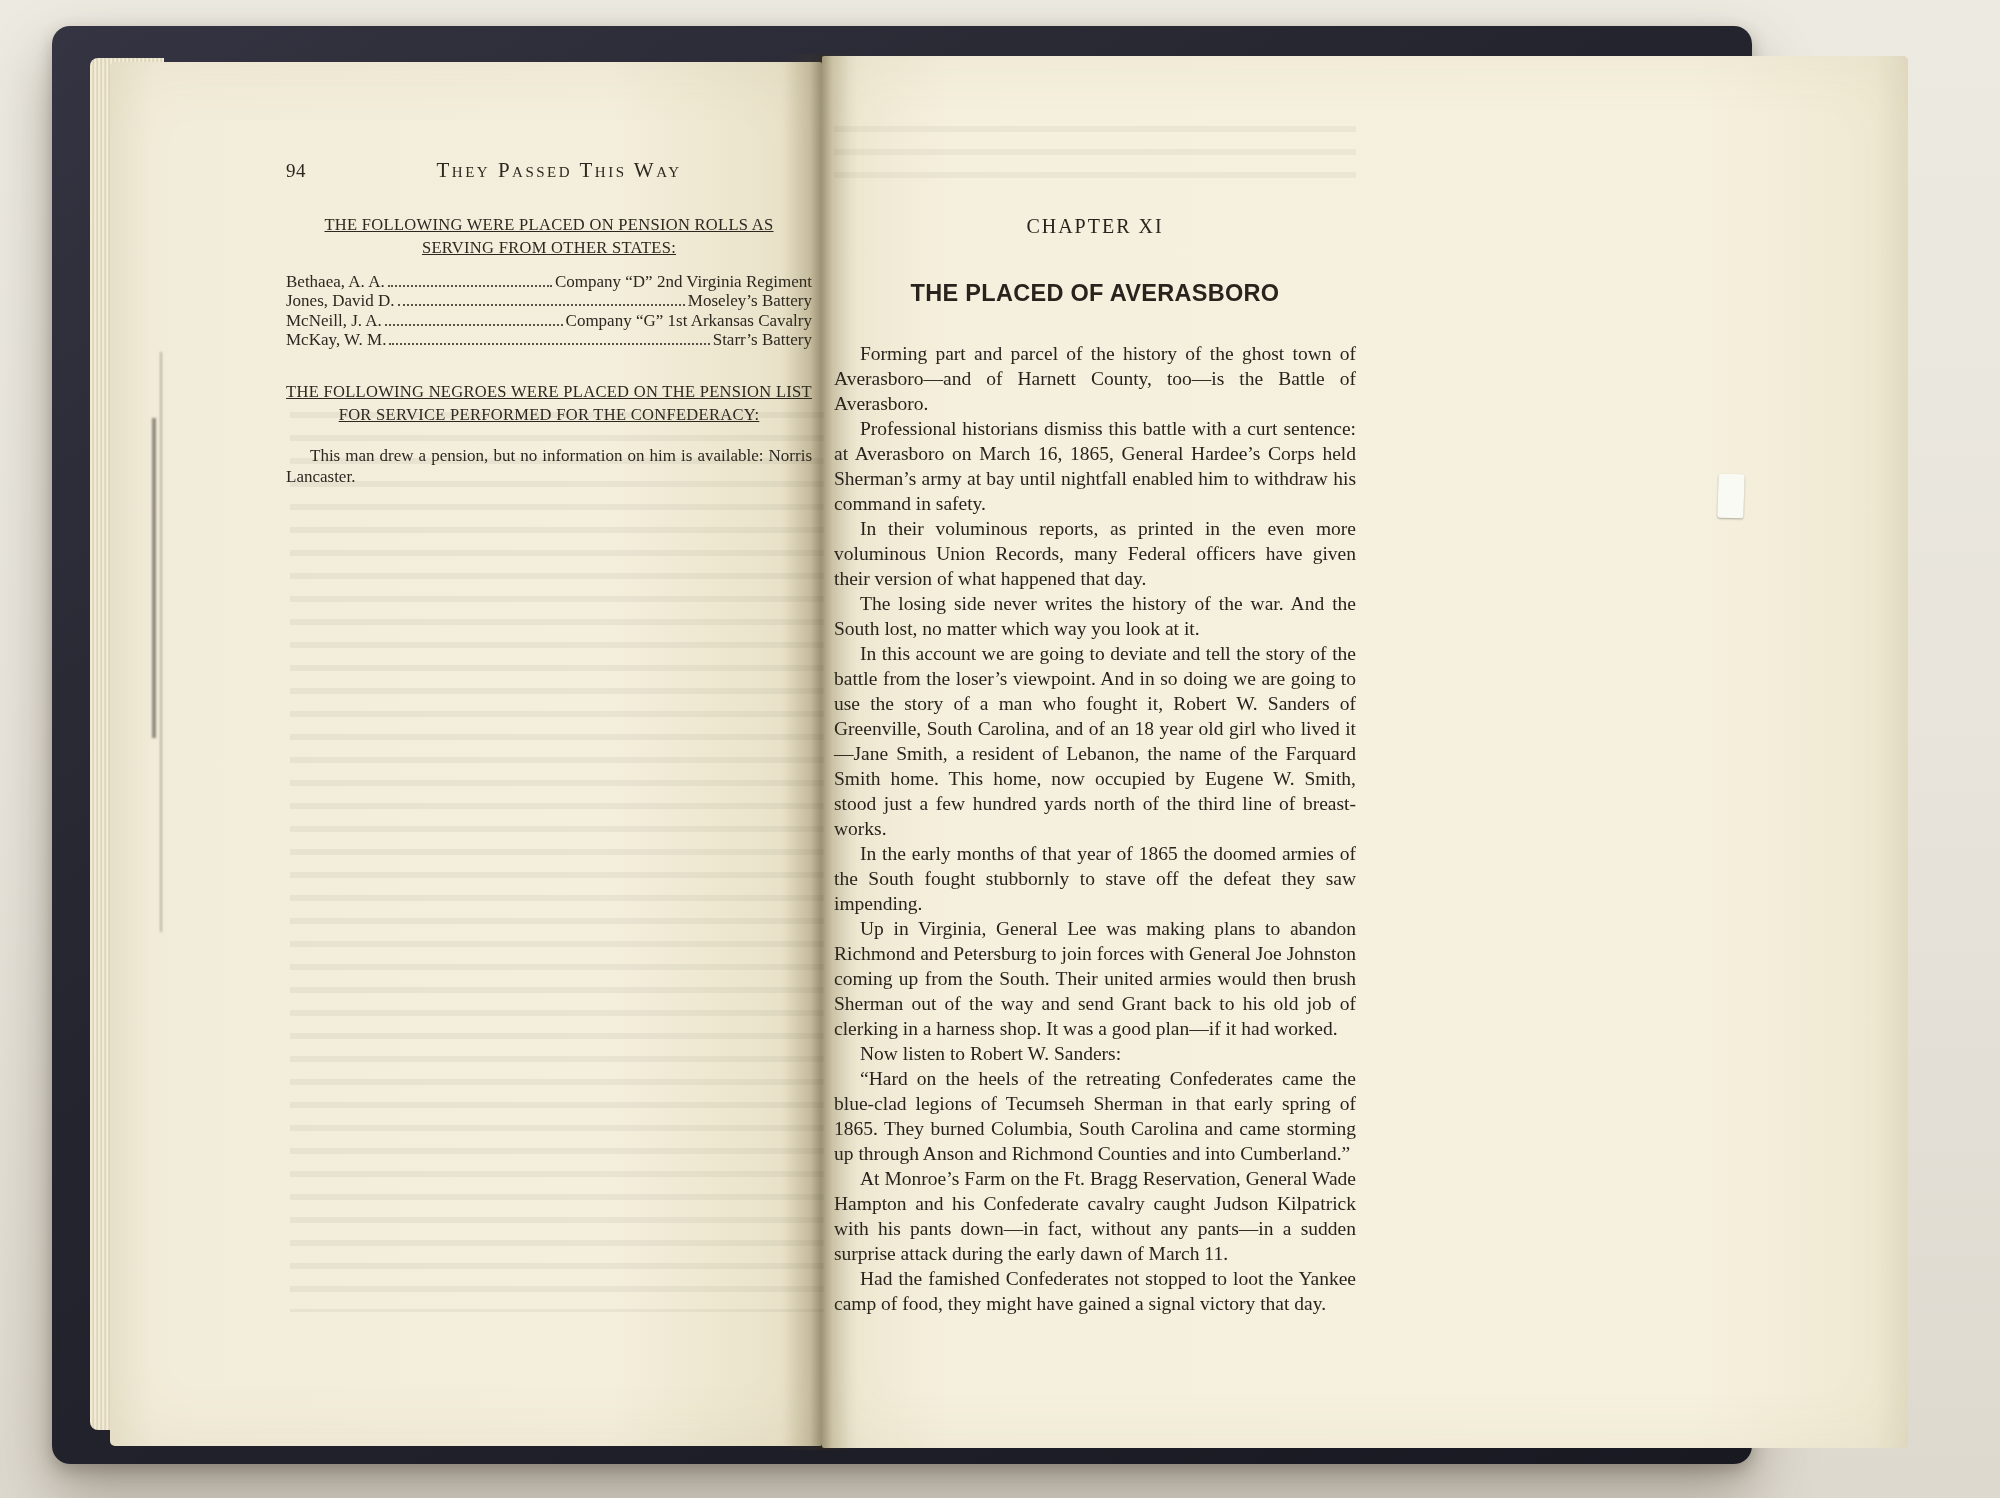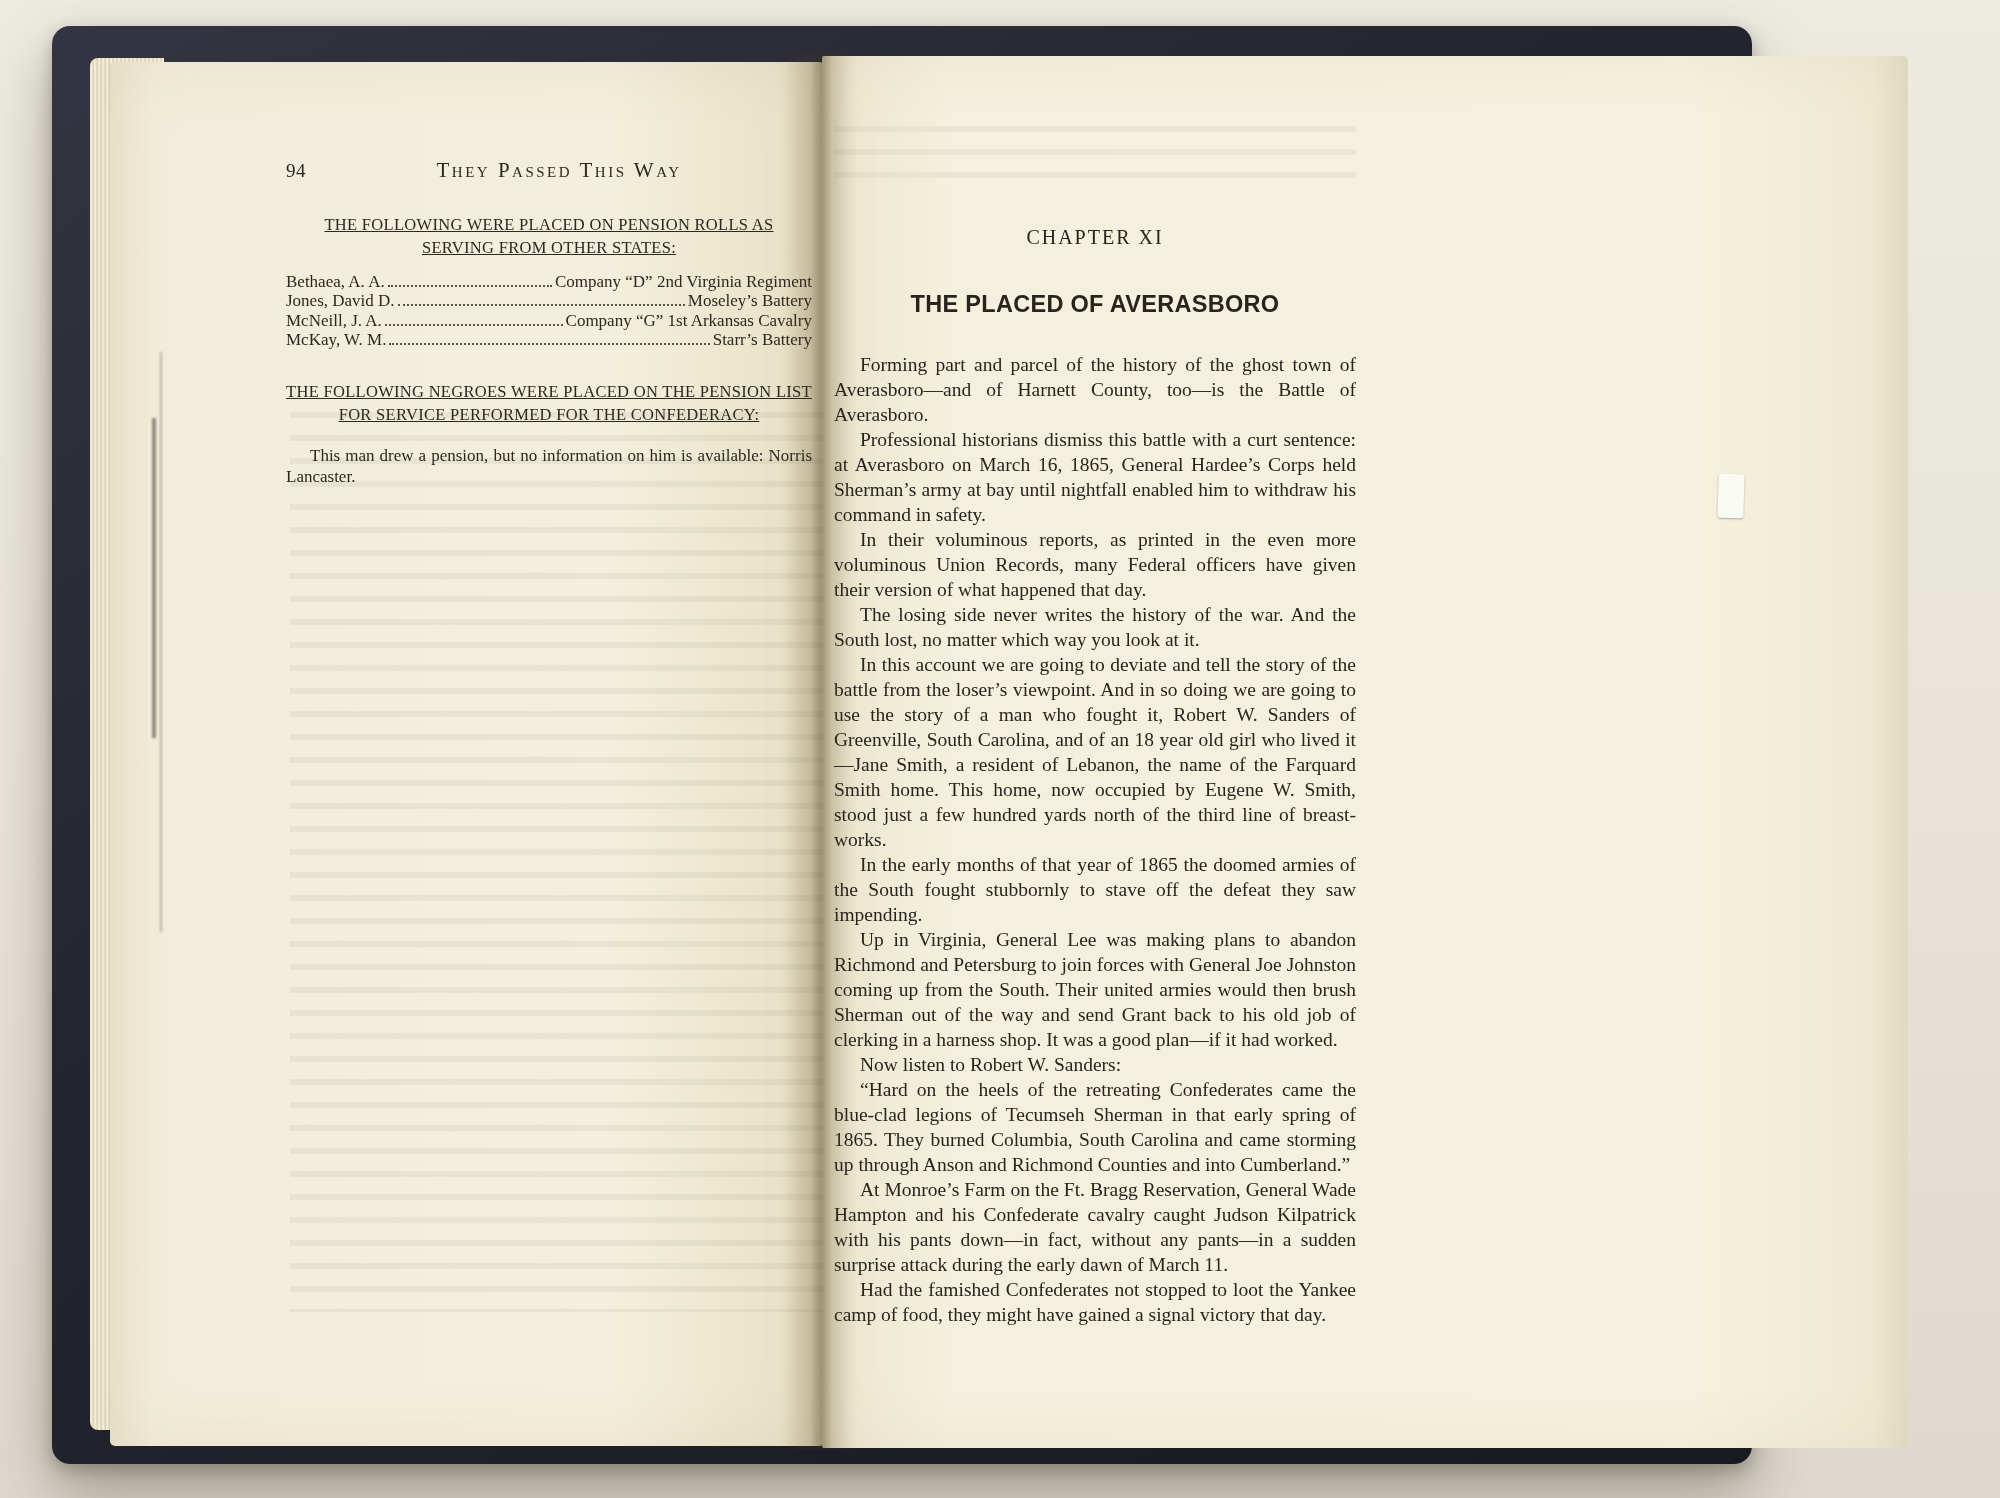--- a/index.html
+++ b/index.html
@@ -44,21 +44,21 @@
   .sec-head{margin:30px auto 12px;text-align:center;font-size:16.5px;line-height:1.42;
         letter-spacing:.3px;font-weight:400;white-space:pre-line;text-decoration:underline;}
   .sec-head.second{margin-top:30px;}
   .entries{margin-top:6px;}
   .entry{display:flex;align-items:baseline;font-size:17px;line-height:19.5px;}
   .leader{flex:1;margin:0 3px 4px;border-bottom:2px dotted #575246;min-width:18px;}
   .name-list{margin-top:12px;font-size:17px;line-height:21px;}
   .note{margin:18px 0 0;font-size:17px;line-height:21.5px;text-indent:24px;text-align:justify;}
   
   .inner-right{position:absolute;left:12px;top:158px;width:522px;z-index:3;color:#28241d;}
-  .chap-label{text-align:center;font-size:20px;letter-spacing:2px;margin:12px 0 42px;}
+  .chap-label{text-align:center;font-size:20px;letter-spacing:2px;margin:1px 0 42px;}
   .chap-title{text-align:center;font-family:"Liberation Sans",sans-serif;font-weight:700;
         font-size:23.5px;letter-spacing:.3px;margin:0 0 34px;}
   .body-par p{margin:0;font-size:19.5px;line-height:25px;text-align:justify;text-indent:26px;}
 </style>
 </head>
 <body>
 
 <div class="scene">
   <div class="book">
 

